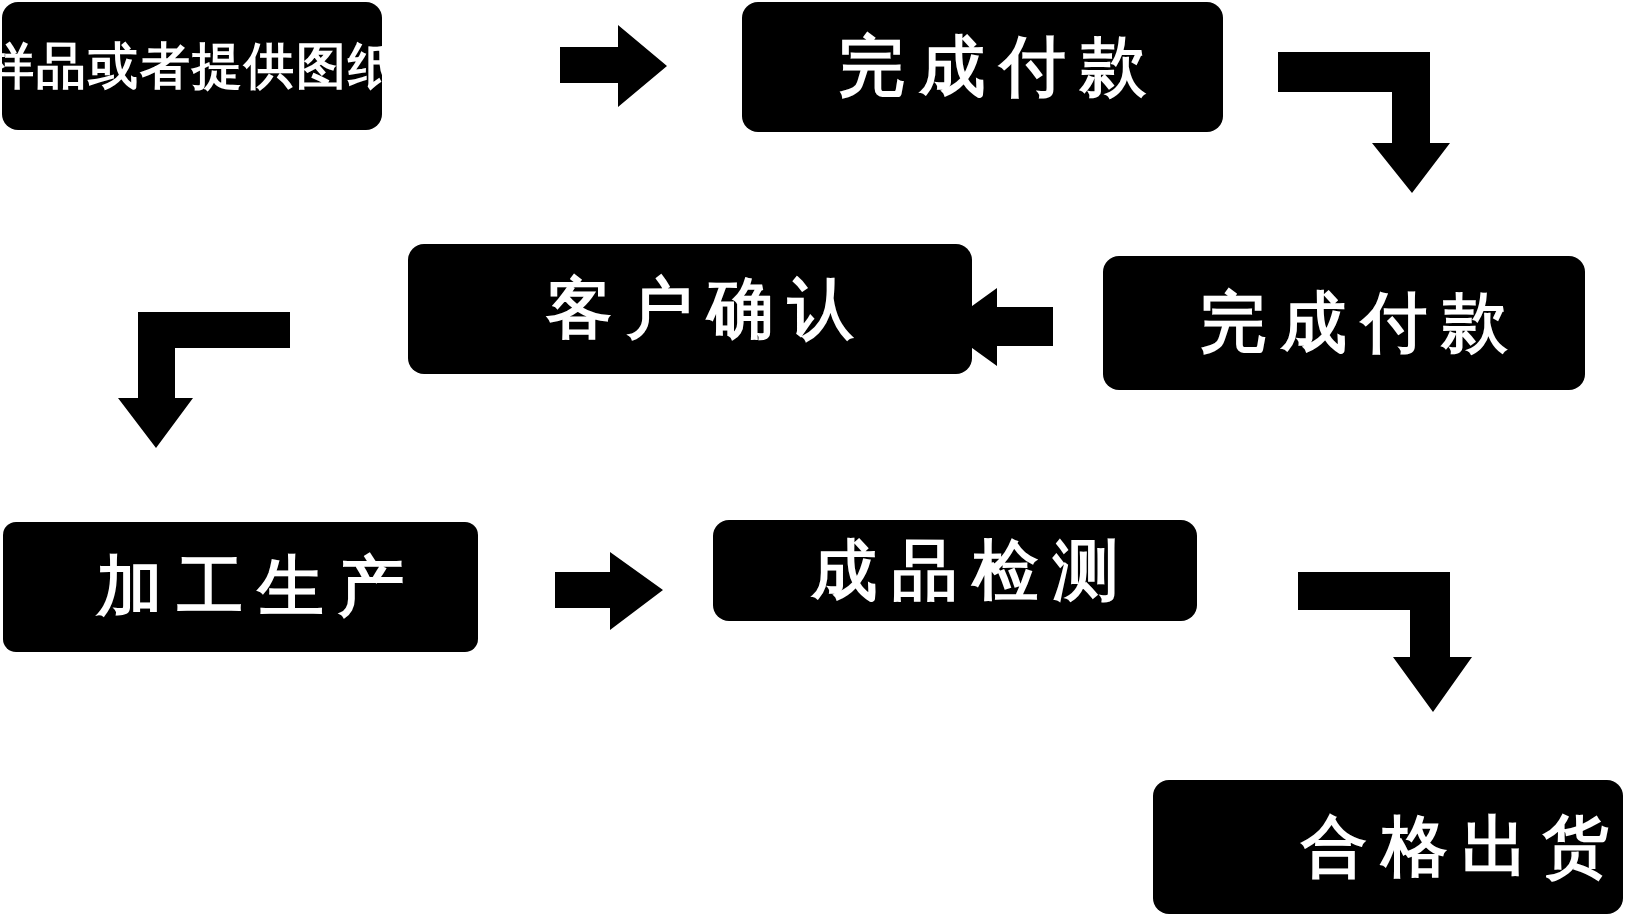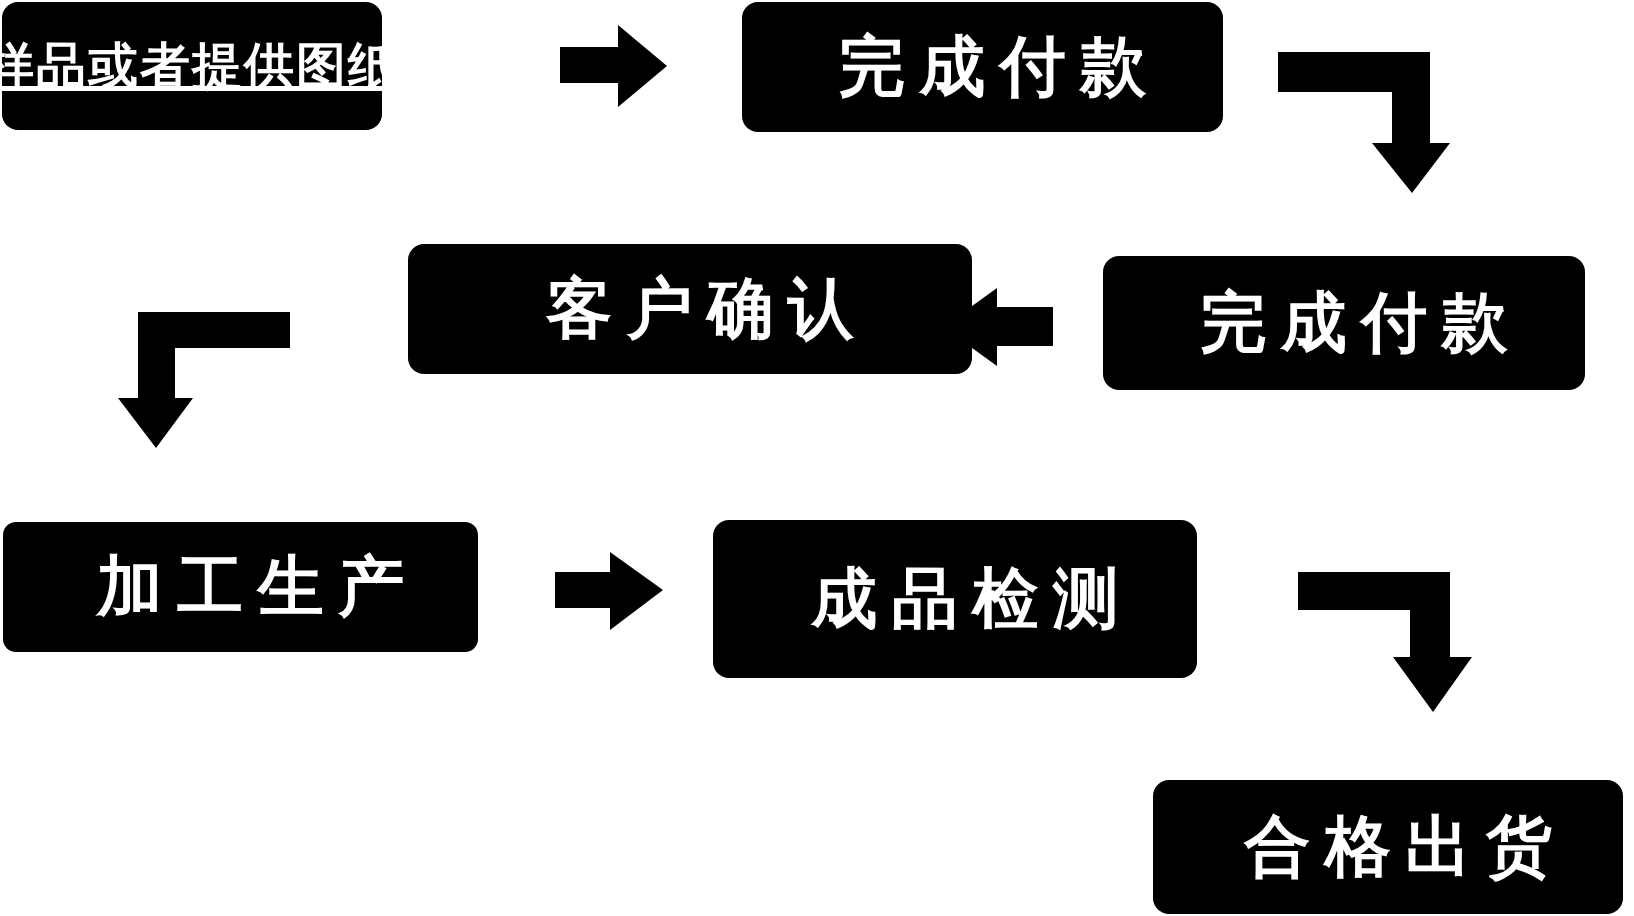--- a/index.html
+++ b/index.html
@@ -56,41 +56,41 @@
 
   <svg class="arrow-layer" viewBox="0 0 1634 916" xmlns="http://www.w3.org/2000/svg">
     <polygon points="560,47 618,47 618,25 667,66 618,107 618,83 560,83"></polygon>
     <polygon points="1278,52 1430,52 1430,143 1450,143 1412,193 1372,143 1392,143 1392,92 1278,92"></polygon>
     <polygon points="943,327 997,288 997,307 1053,307 1053,346 997,346 997,366"></polygon>
     <polygon points="138,312 290,312 290,348 175,348 175,398 193,398 156,448 118,398 138,398"></polygon>
     <polygon points="555,572 610,572 610,552 663,590 610,630 610,608 555,608"></polygon>
     <polygon points="1298,572 1450,572 1450,657 1472,657 1433,712 1393,657 1410,657 1410,610 1298,610"></polygon>
   </svg>
 
-  <div class="node node-wide" style="left:2px; top:2px; width:380px; height:128px;text-decoration:underline;">
+  <div class="node node-wide" style="left:2px; top:2px; width:380px; height:128px;">
     <span>样品或者提供图纸</span>
   </div>
 
   <div class="node node-4char" style="left:742px; top:2px; width:481px; height:130px;">
     <span>完成付款</span>
   </div>
 
   <div class="node node-4char" style="left:408px; top:244px; width:564px; height:130px;">
     <span>客户确认</span>
   </div>
 
   <div class="node node-4char" style="left:1103px; top:256px; width:482px; height:134px;">
     <span>完成付款</span>
   </div>
 
   <div class="node node-4char" style="left:3px; top:522px; width:475px; height:130px;border-radius:13px;">
     <span>加工生产</span>
   </div>
 
-  <div class="node node-4char" style="left:713px; top:520px; width:484px; height:158px;">
+  <div class="node node-4char" style="left:713px; top:520px; width:484px; height:101px;">
     <span>成品检测</span>
   </div>
 
-  <div class="node node-4char" style="left:1153px; top:780px; width:470px; height:134px;">
+  <div class="node node-4char" style="left:1153px; top:780px; width:470px; height:134px;justify-content:flex-end;">
     <span>合格出货</span>
   </div>
 
 </div>
 
 </body></html>

